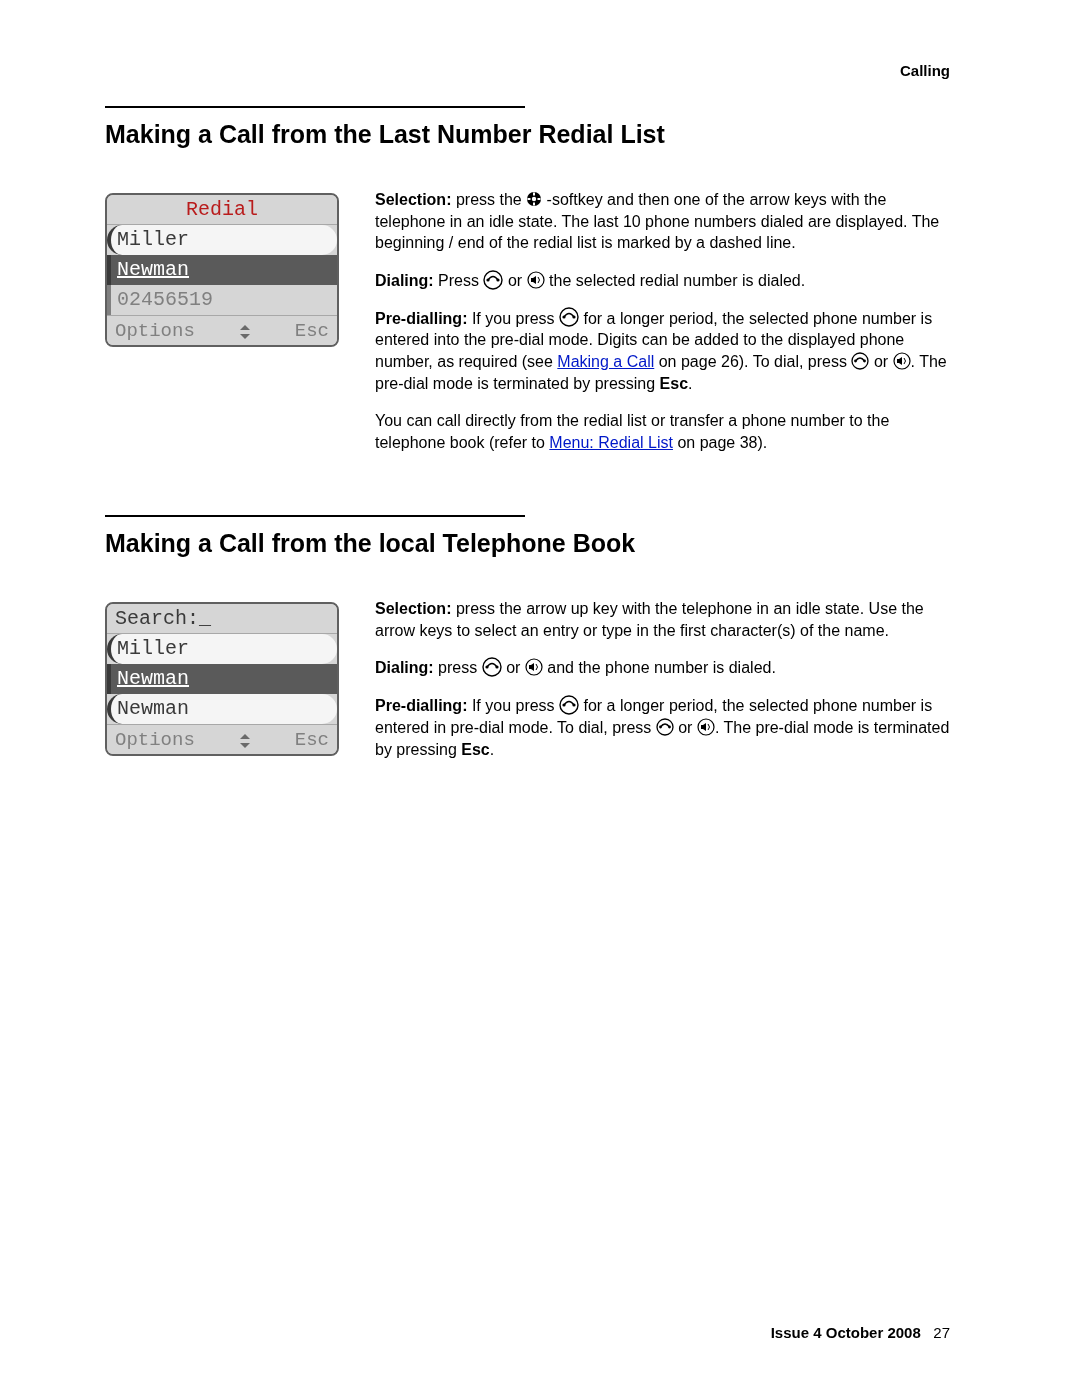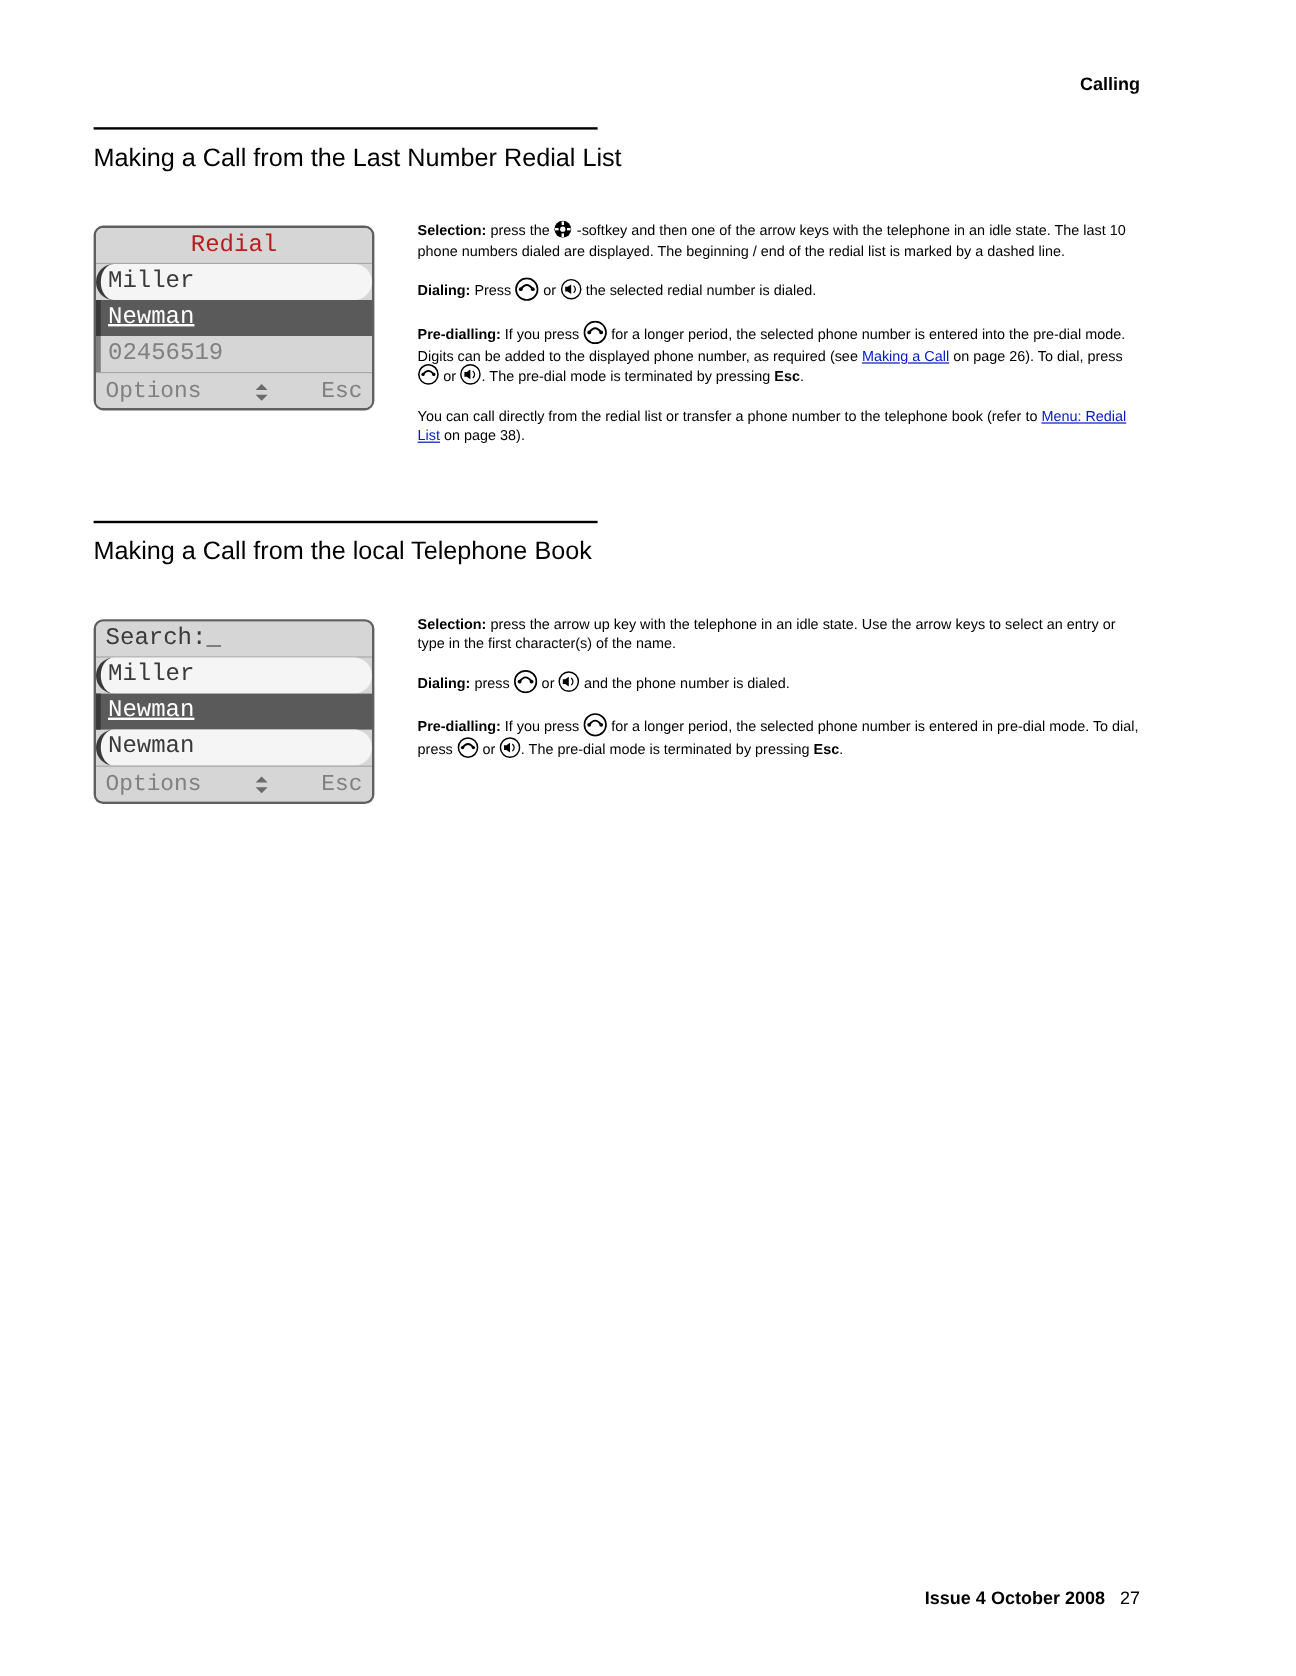--- a/index.html
+++ b/index.html
@@ -7,48 +7,48 @@
     padding: 0;
     background: #fff;
     font-family: Arial, Helvetica, sans-serif;
     color: #000;
   }
   .page {
     width: 1080px;
     height: 1397px;
     position: relative;
     box-sizing: border-box;
-    padding: 60px 130px 40px 78px;
+    padding: 60px 130px 40px 105px;
   }
   .header-label {
     position: absolute;
     top: 62px;
     right: 130px;
     font-size: 15px;
     font-weight: bold;
   }
   .rule {
     border: none;
     border-top: 2px solid #000;
     margin: 0;
     width: 420px;
   }
   .rule-top { margin-top: 46px; }
   .section-title {
-    font-size: 21px;
-    font-weight: normal;
+    font-size: 25px;
+    font-weight: bold;
     margin: 12px 0 40px 0;
   }
   .section {
     display: flex;
     gap: 30px;
     margin-bottom: 46px;
   }
   .left-col { flex: 0 0 240px; }
-  .right-col { flex: 1 1 auto; font-size: 12px; line-height: 1.35; }
+  .right-col { flex: 1 1 auto; font-size: 16px; line-height: 1.35; }
   .right-col p { margin: 0 0 16px 0; }
   .bold { font-weight: bold; }
   .link { color: #0018c8; text-decoration: underline; }
   .footer {
     position: absolute;
     bottom: 56px;
     right: 130px;
     font-size: 15px;
   }
   .footer .issue { font-weight: bold; }

